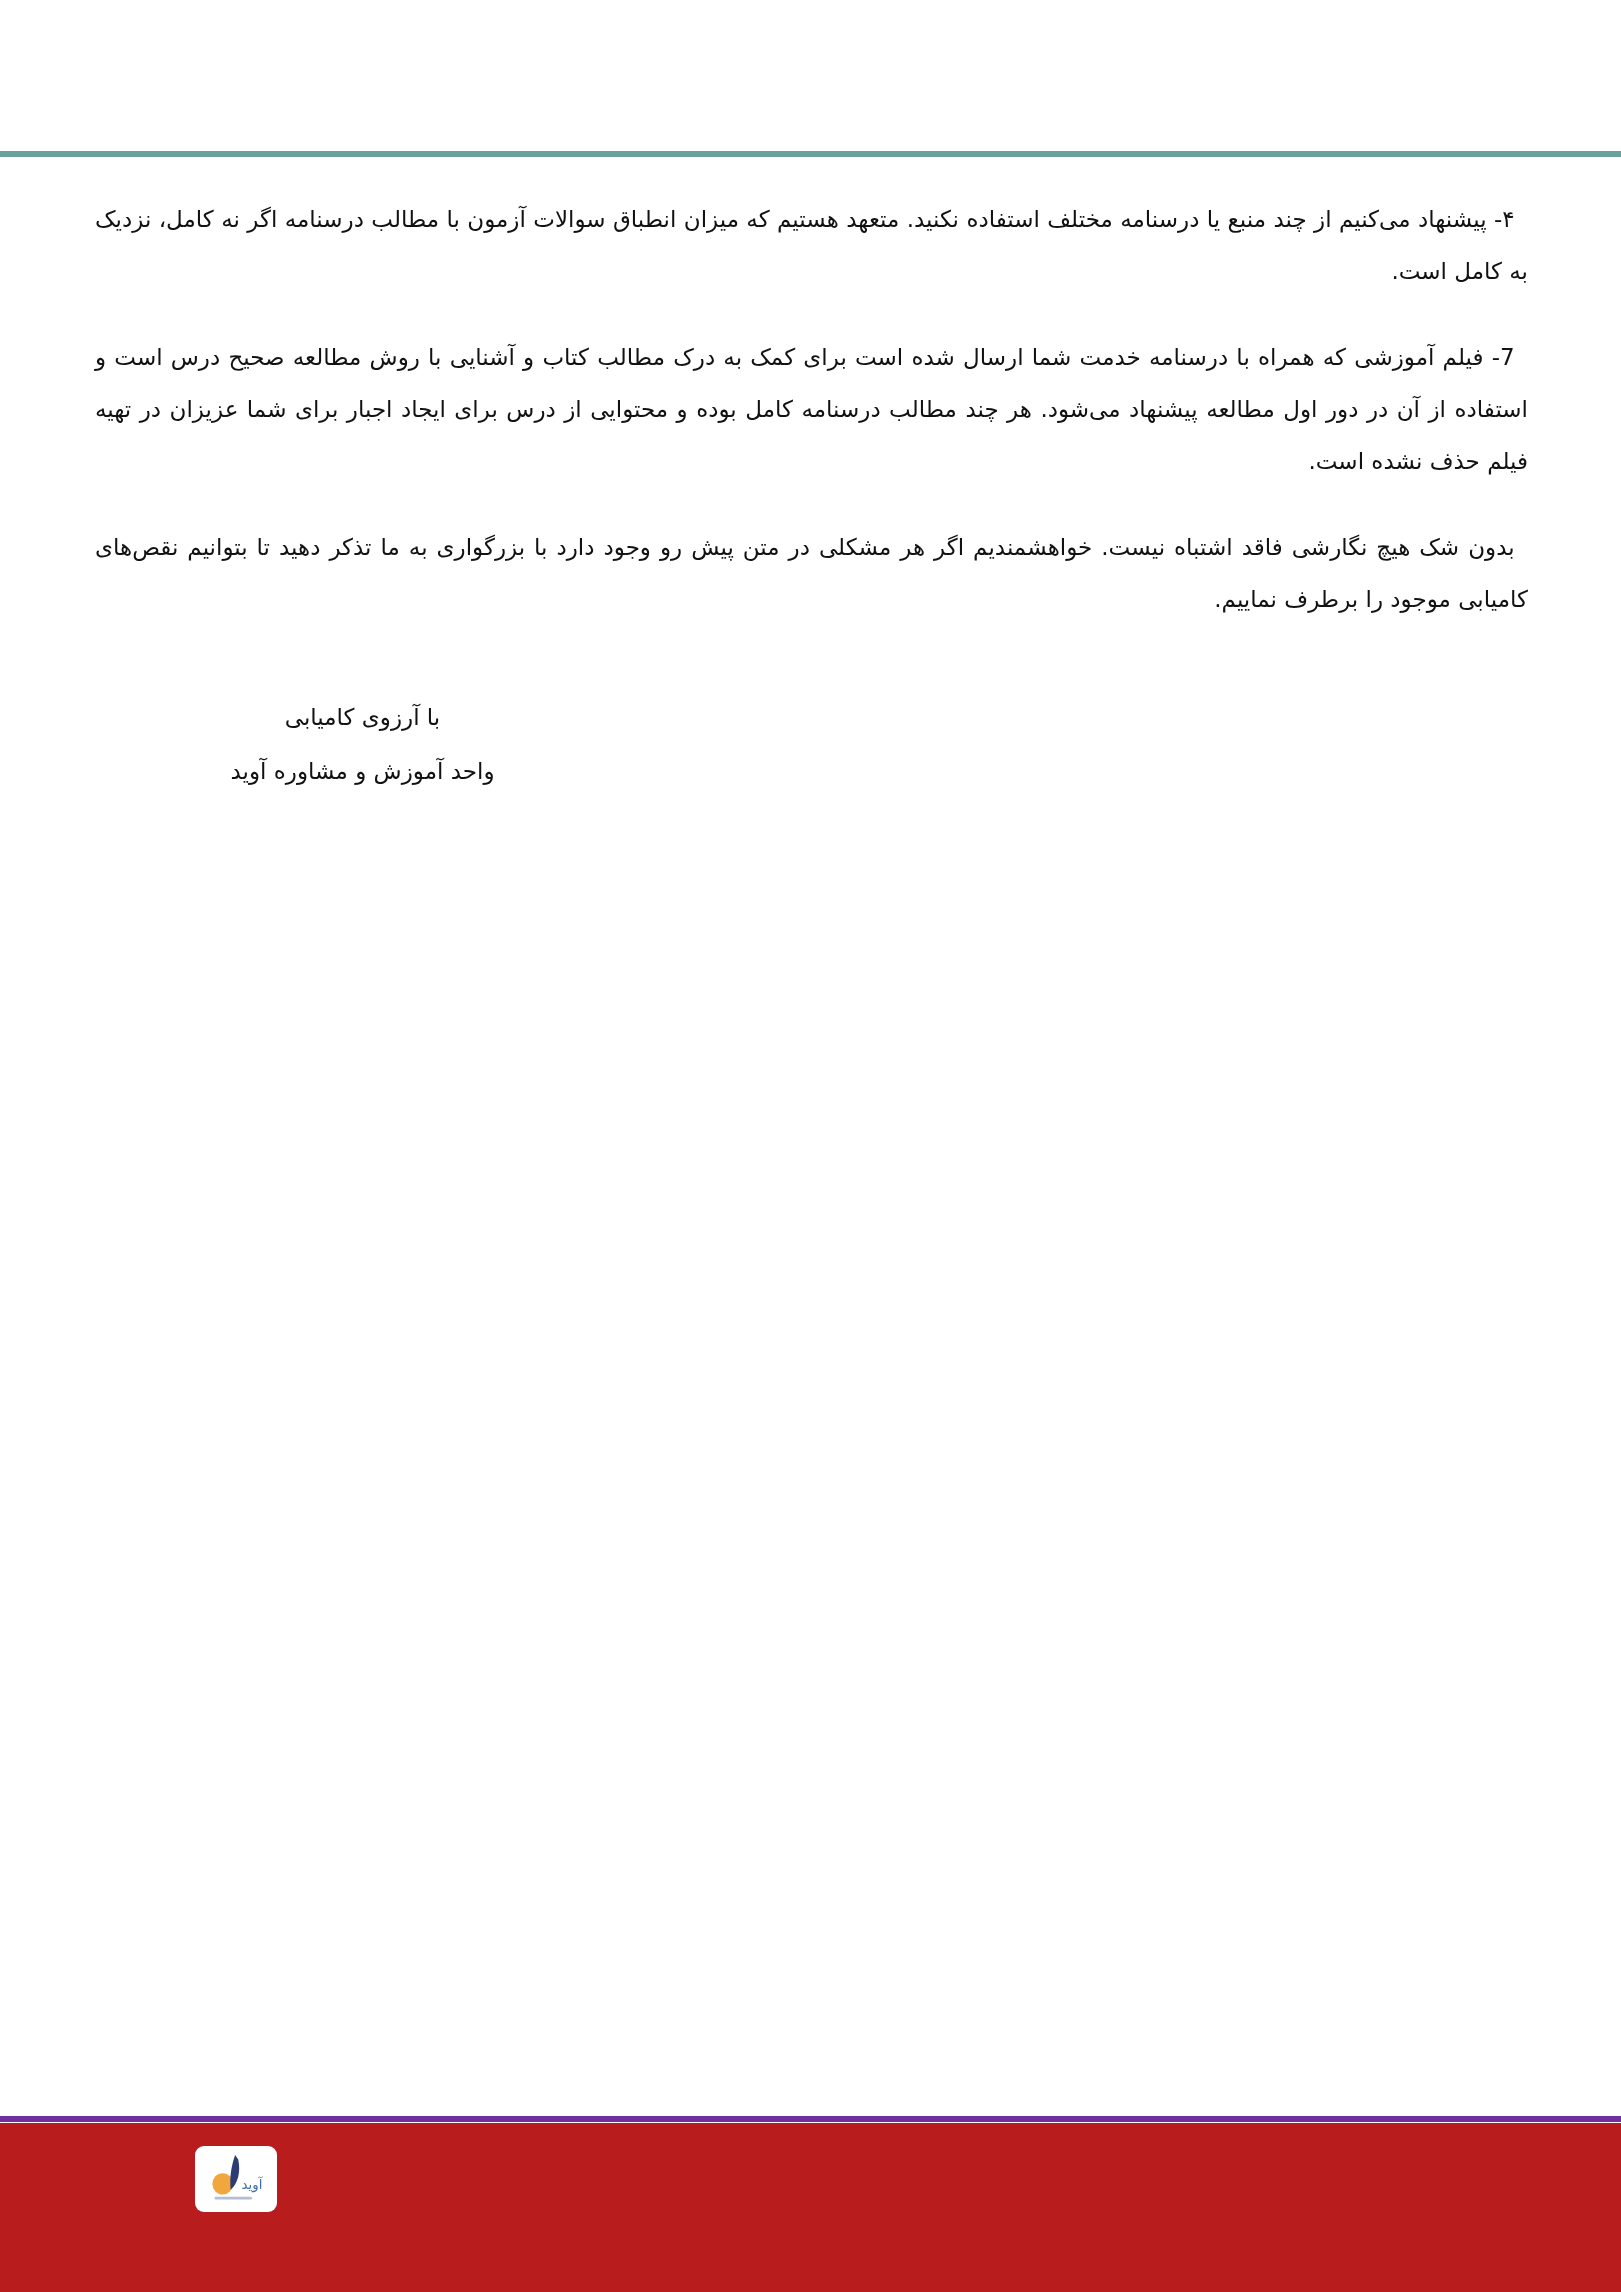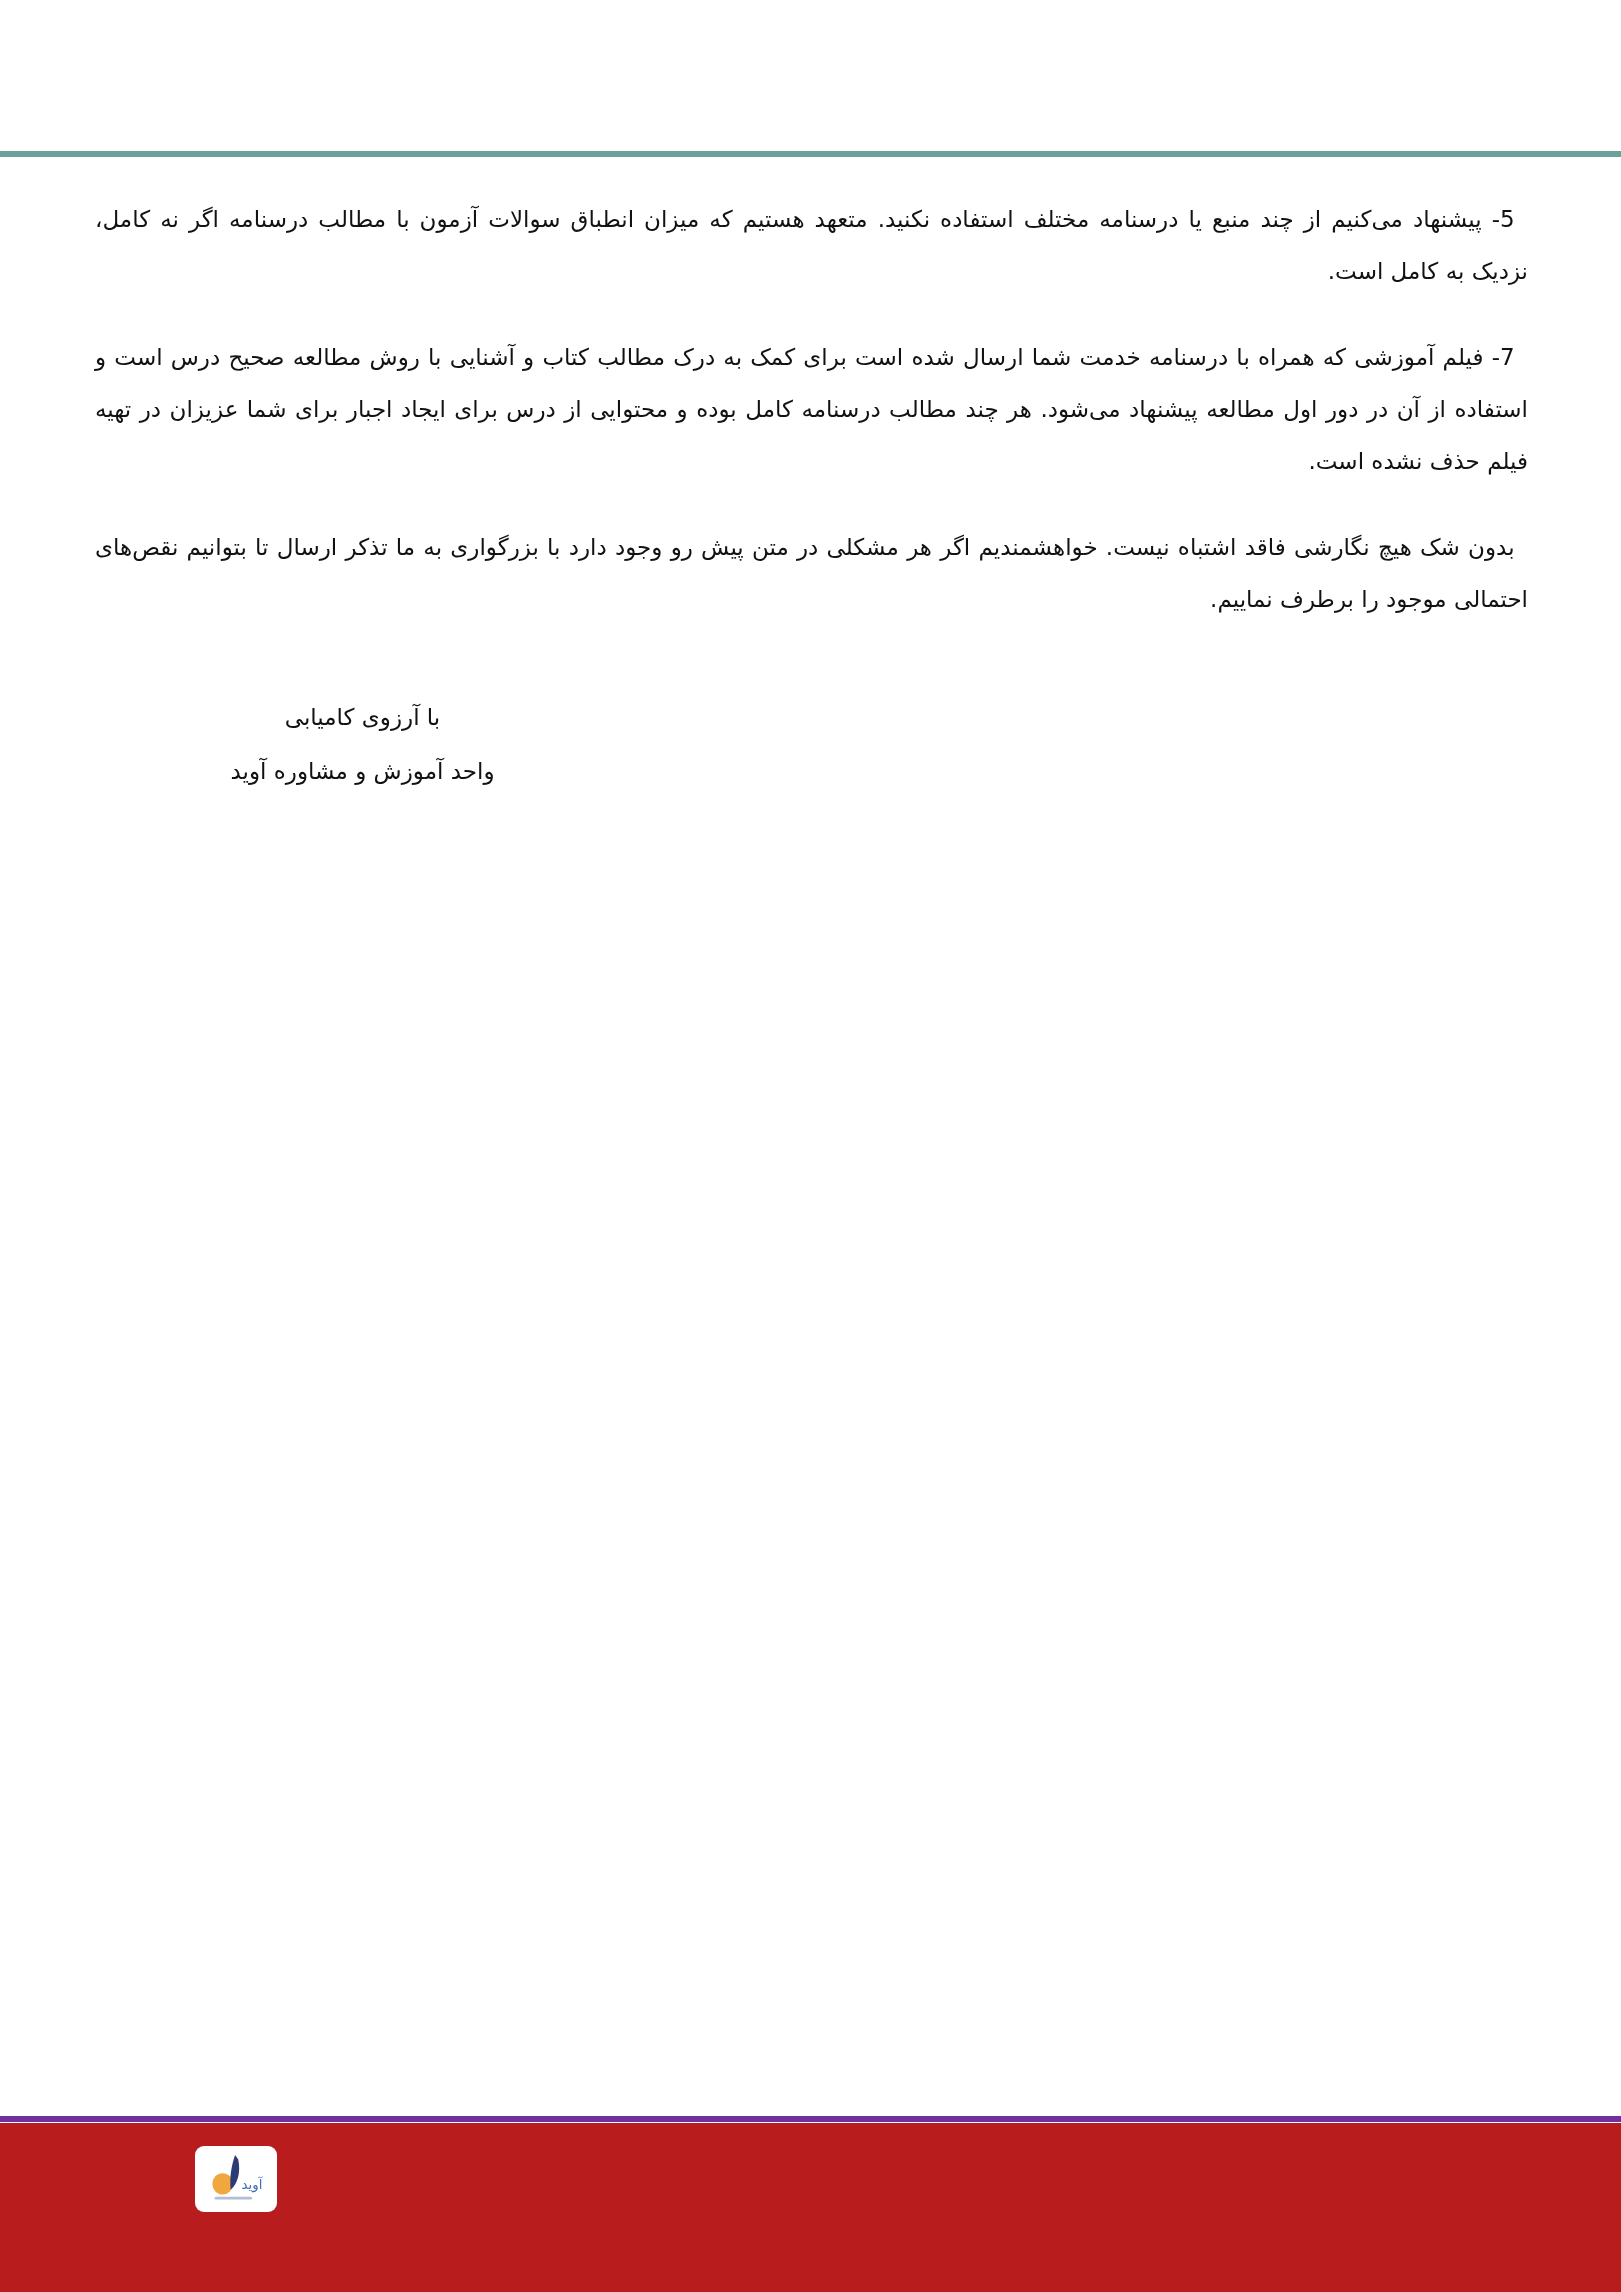--- a/index.html
+++ b/index.html
@@ -81,23 +81,23 @@
   .logo-card svg { display: block; width: 100%; height: 100%; }
 </style>
 </head>
 <body>
 
 <div class="page">
 
   <div class="top-rule"></div>
 
   <main class="content" dir="rtl">
-    <p>5- پیشنهاد می‌کنیم از چند منبع یا درسنامه مختلف استفاده نکنید. متعهد هستیم که میزان انطباق سوالات آزمون با مطالب درسنامه اگر نه کامل، نزدیک به کامل است.</p>
+    <p>۴- پیشنهاد می‌کنیم از چند منبع یا درسنامه مختلف استفاده نکنید. متعهد هستیم که میزان انطباق سوالات آزمون با مطالب درسنامه اگر نه کامل، نزدیک به کامل است.</p>
     <p>7- فیلم آموزشی که همراه با درسنامه خدمت شما ارسال شده است برای کمک به درک مطالب کتاب و آشنایی با روش مطالعه صحیح درس است و استفاده از آن در دور اول مطالعه پیشنهاد می‌شود. هر چند مطالب درسنامه کامل بوده و محتوایی از درس برای ایجاد اجبار برای شما عزیزان در تهیه فیلم حذف نشده است.</p>
-    <p>بدون شک هیچ نگارشی فاقد اشتباه نیست. خواهشمندیم اگر هر مشکلی در متن پیش رو وجود دارد با بزرگواری به ما تذکر ارسال تا بتوانیم نقص‌های احتمالی موجود را برطرف نماییم.</p>
+    <p>بدون شک هیچ نگارشی فاقد اشتباه نیست. خواهشمندیم اگر هر مشکلی در متن پیش رو وجود دارد با بزرگواری به ما تذکر دهید تا بتوانیم نقص‌های کامیابی موجود را برطرف نماییم.</p>
   </main>
 
   <div class="signature" dir="rtl">
     <div>با آرزوی کامیابی</div>
     <div>واحد آموزش و مشاوره آوید</div>
   </div>
 
   <div class="footer-rule"></div>
 
   <div class="footer-band">

